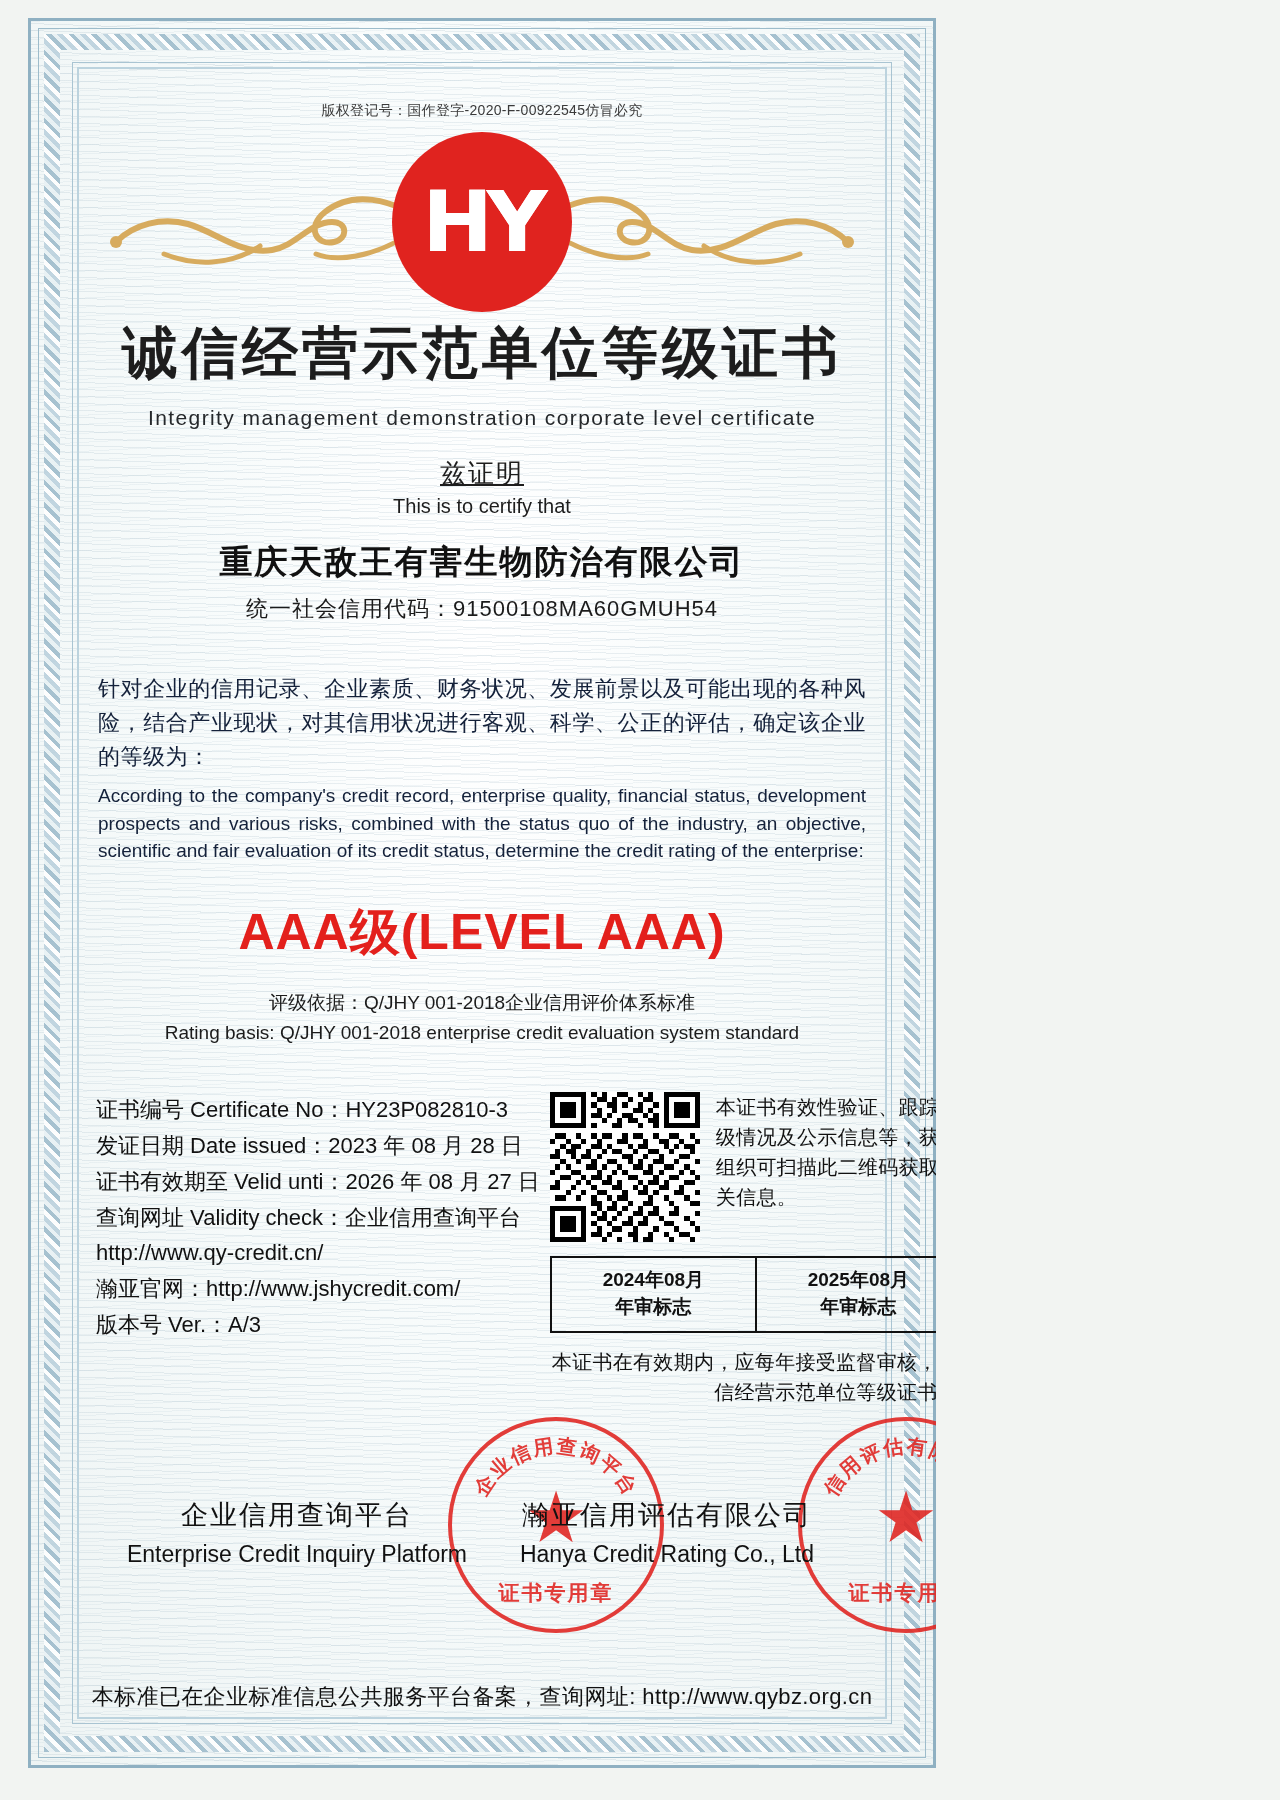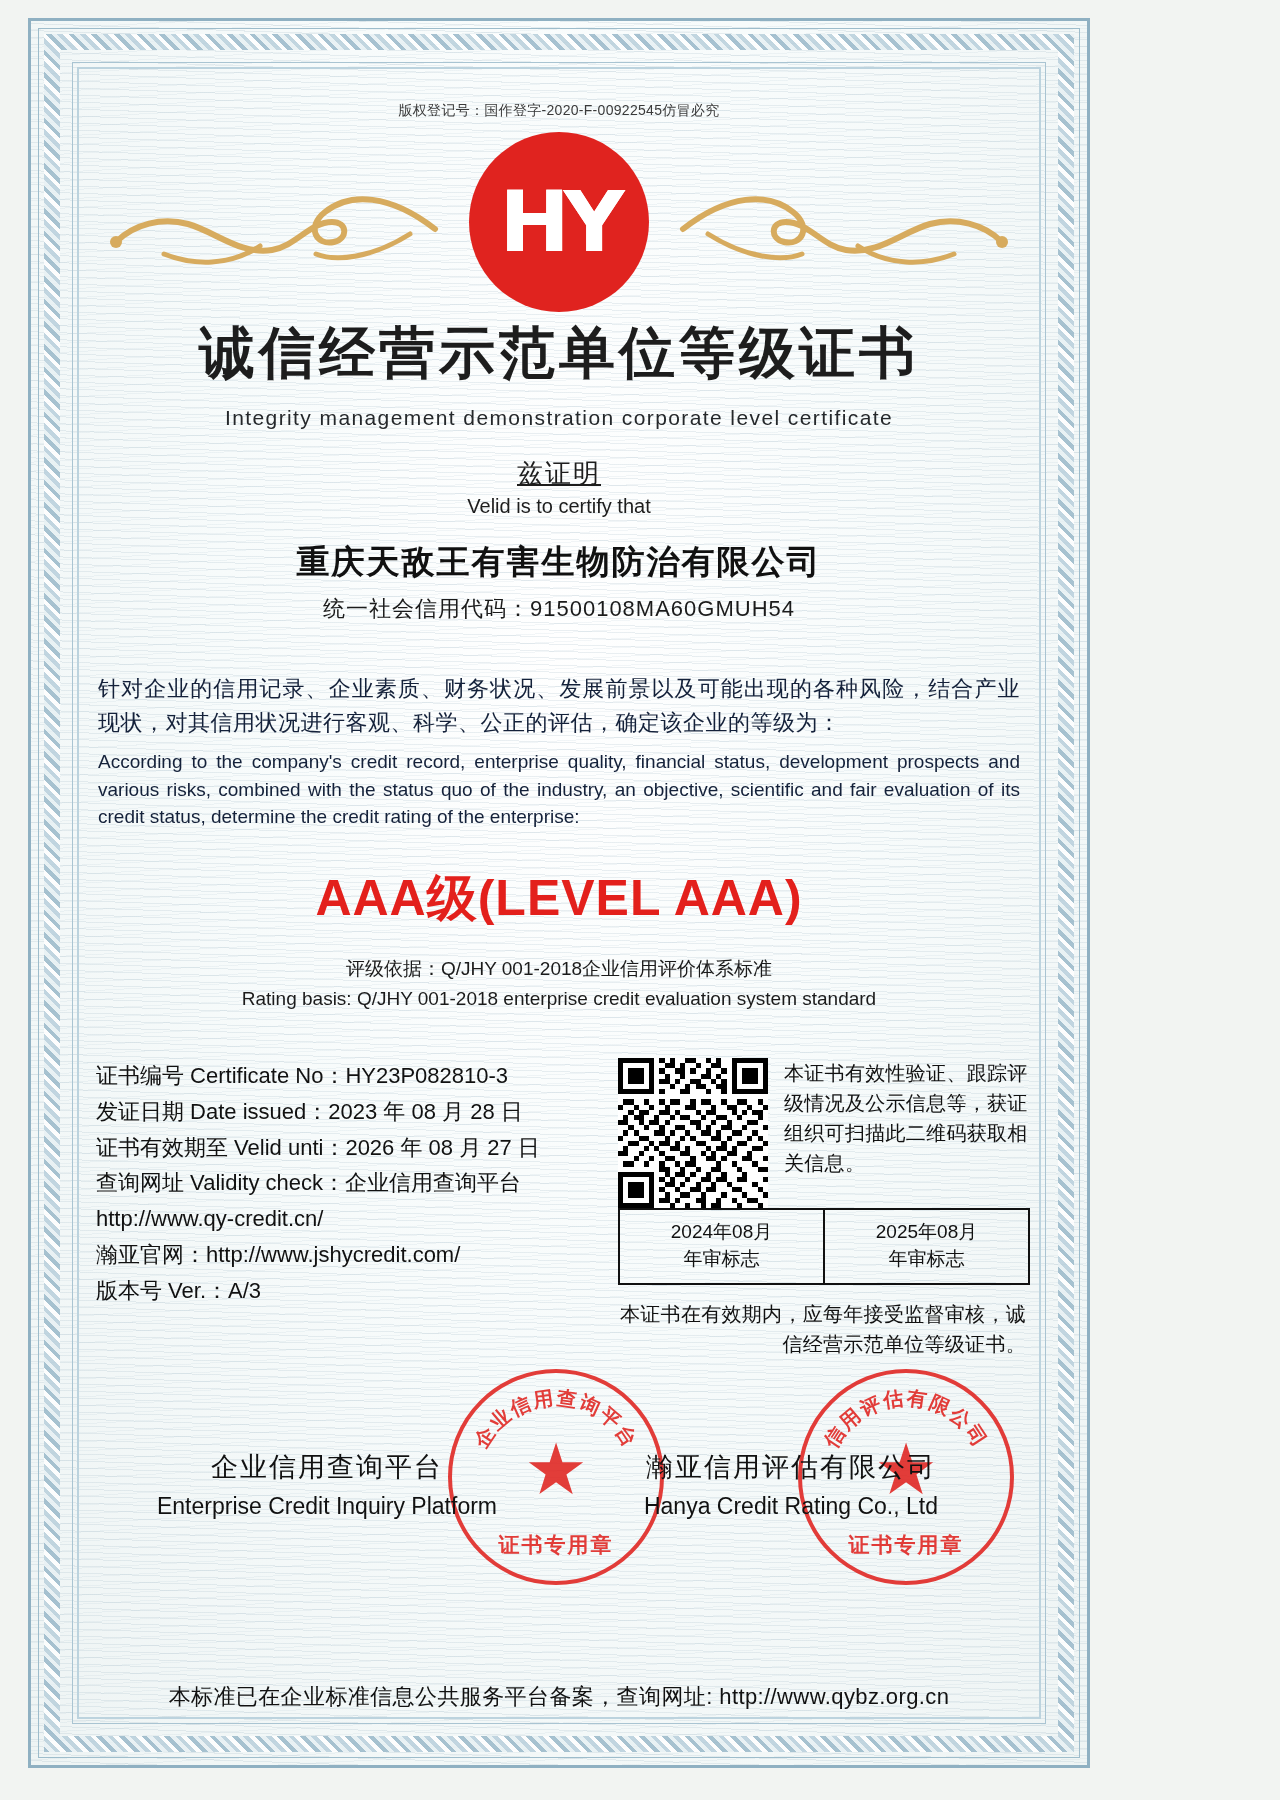--- a/index.html
+++ b/index.html
@@ -11,21 +11,21 @@
   }
   .page{
     position:relative;
     width:1280px;height:1800px;
     box-sizing:border-box;
   }
   
   .cert{
     position:absolute;
     left:28px;top:18px;
-    width:1062px;height:1750px;
+    width:908px;height:1750px;
     background:
       repeating-linear-gradient(  2deg, rgba(150,175,190,.20) 0px, rgba(150,175,190,.20) 1px, rgba(255,255,255,0) 1px, rgba(255,255,255,0) 7px),
       repeating-linear-gradient( -3deg, rgba(160,185,200,.13) 0px, rgba(160,185,200,.13) 1px, rgba(255,255,255,0) 1px, rgba(255,255,255,0) 9px),
       radial-gradient(ellipse at 50% 35%, #ffffff 0%, #f7fbfb 45%, #eef4f4 100%);
     box-sizing:border-box;
     overflow:hidden;
     padding-left:9px;
   }
   .border-outer{
     position:absolute;inset:0;
@@ -202,22 +202,24 @@
   }
   .qr-note{
     font-size:20px;
     color:#111;
     line-height:1.5;
     margin-left:16px;
     letter-spacing:.3px;
   }
   .stamp-boxes{
     display:flex;
+    margin-top:14px;
     border:2px solid #111;
     width:408px;
+    font-weight:bold;
   }
   .stamp-box{
     flex:1;
     text-align:center;
     padding:8px 0 10px;
     font-size:19px;
     color:#111;
     line-height:1.45;
   }
   .stamp-box + .stamp-box{border-left:2px solid #111;}
@@ -336,21 +338,21 @@
         </svg>
         <div class="logo">
           <span class="logo-text">HY</span>
         </div>
       </div>
 
       <div class="title-cn">诚信经营示范单位等级证书</div>
       <div class="title-en">Integrity management demonstration corporate level certificate</div>
 
       <div class="certify-cn">兹证明</div>
-      <div class="certify-en">Velid is to certify that</div>
+      <div class="certify-en">This is to certify that</div>
 
       <div class="company">重庆天敌王有害生物防治有限公司</div>
       <div class="code">
         <span>统一社会信用代码：</span><span>91500108MA60GMUH54</span>
       </div>
 
       <div class="para">
         <div class="para-cn">针对企业的信用记录、企业素质、财务状况、发展前景以及可能出现的各种风险，结合产业现状，对其信用状况进行客观、科学、公正的评估，确定该企业的等级为：</div>
         <div class="para-en">According to the company's credit record, enterprise quality, financial status, development prospects and various risks, combined with the status quo of the industry, an objective, scientific and fair evaluation of its credit status, determine the credit rating of the enterprise:</div>
       </div>

